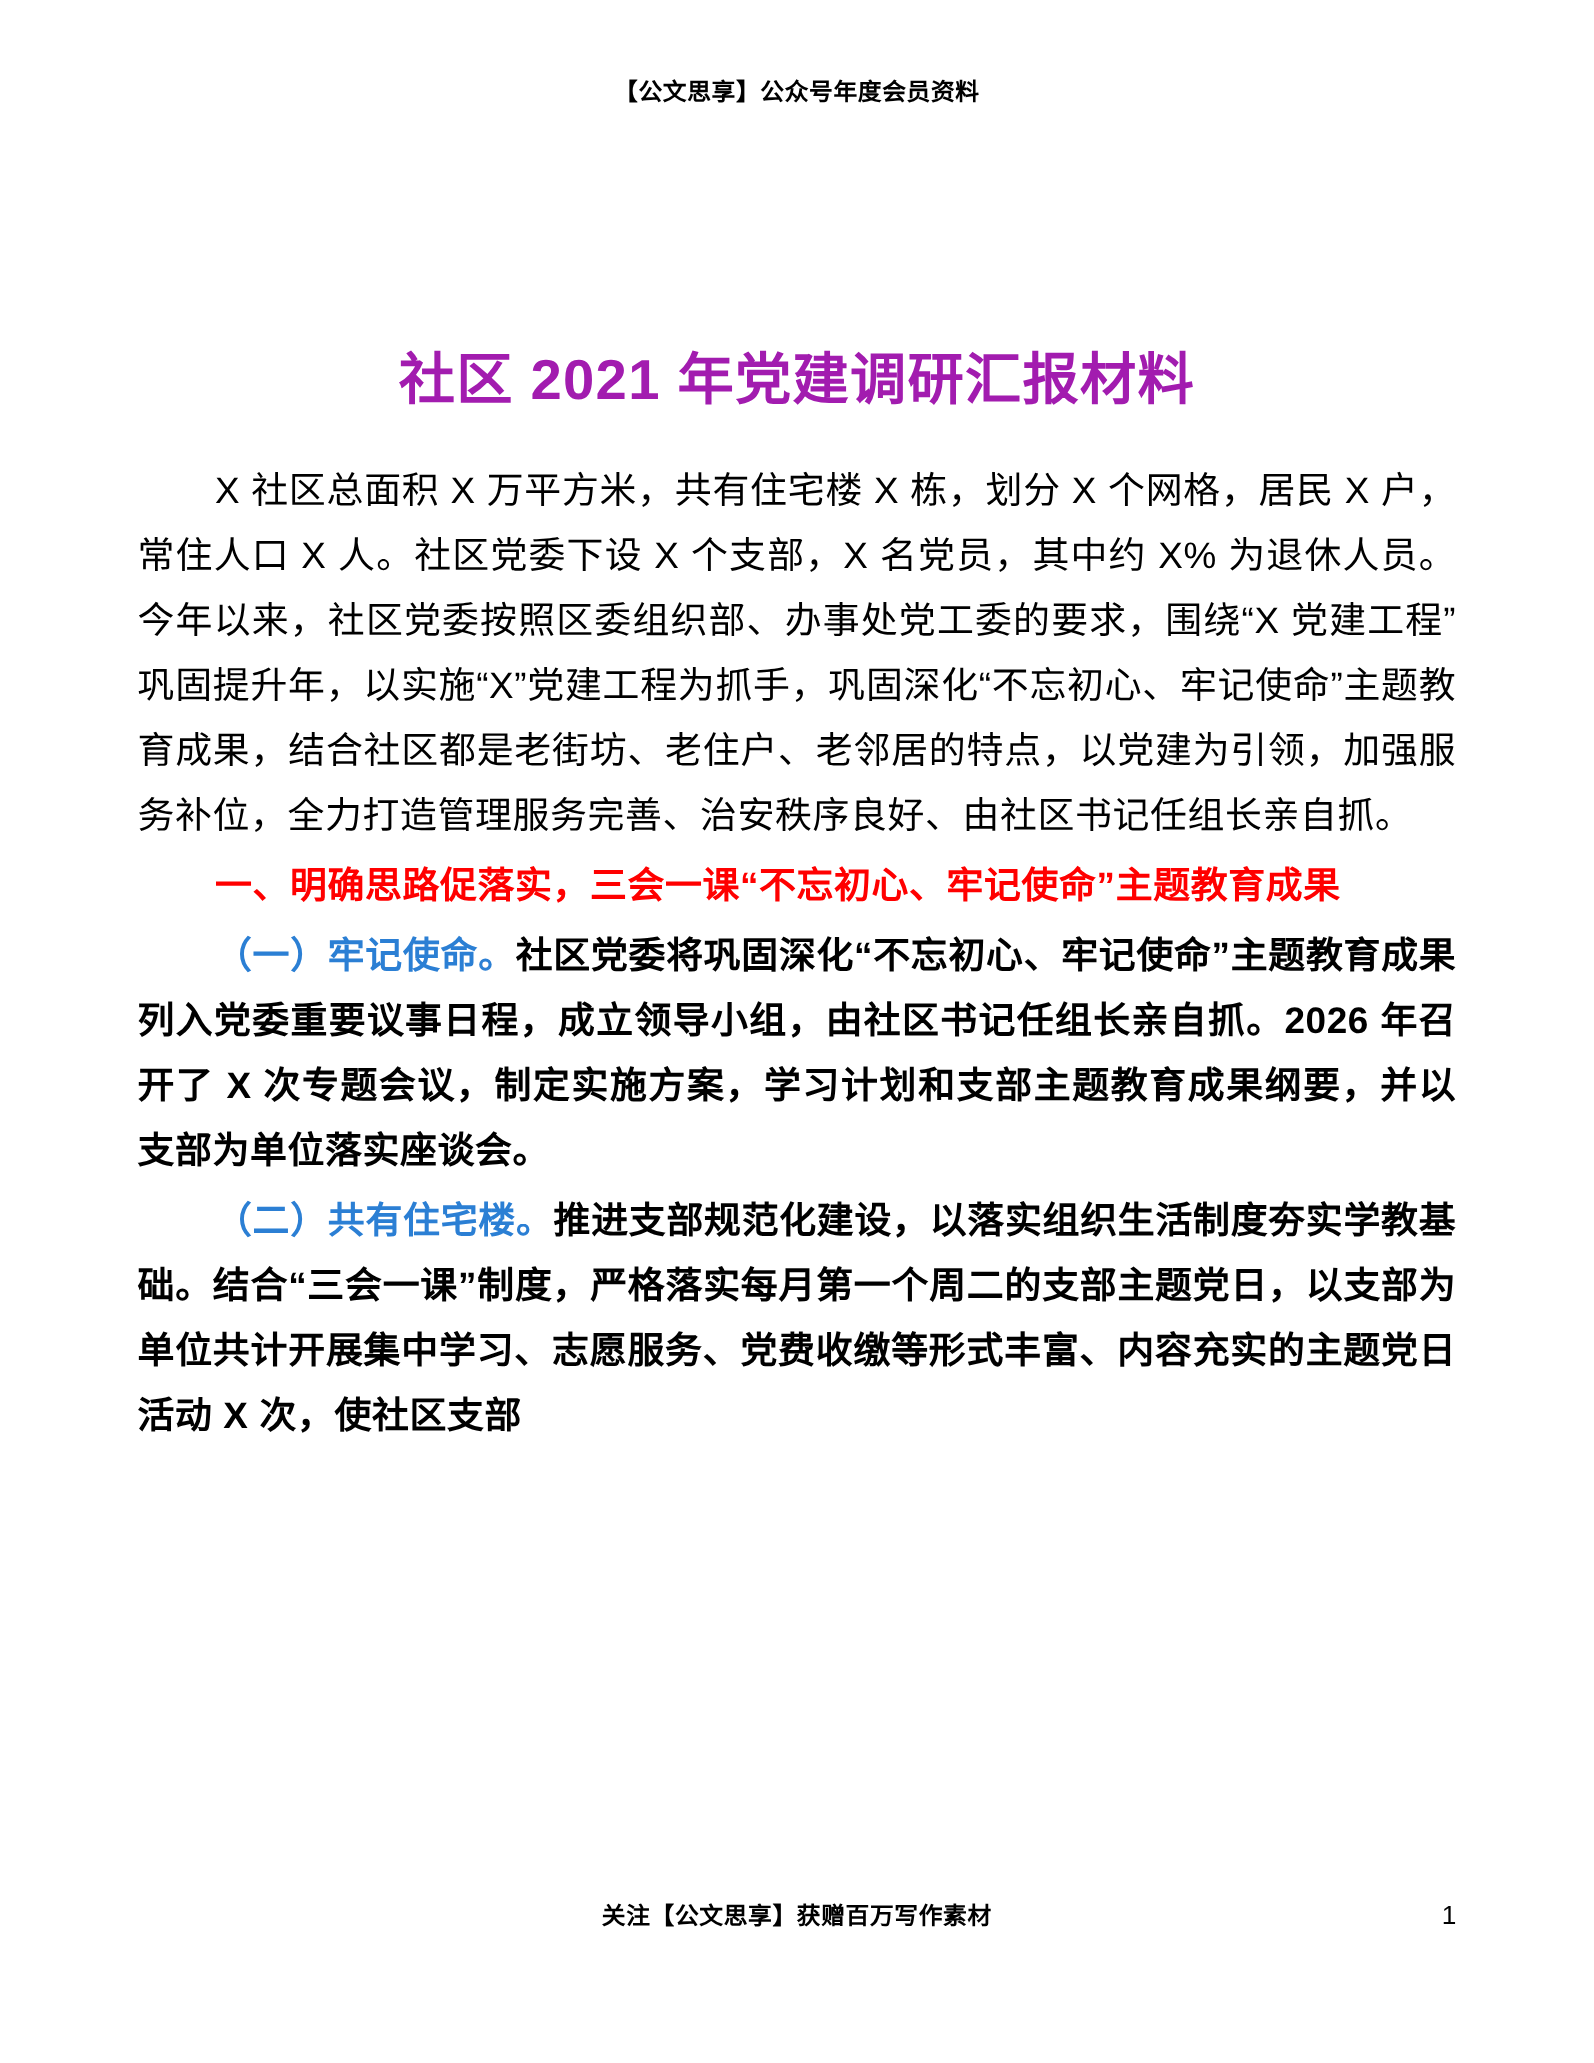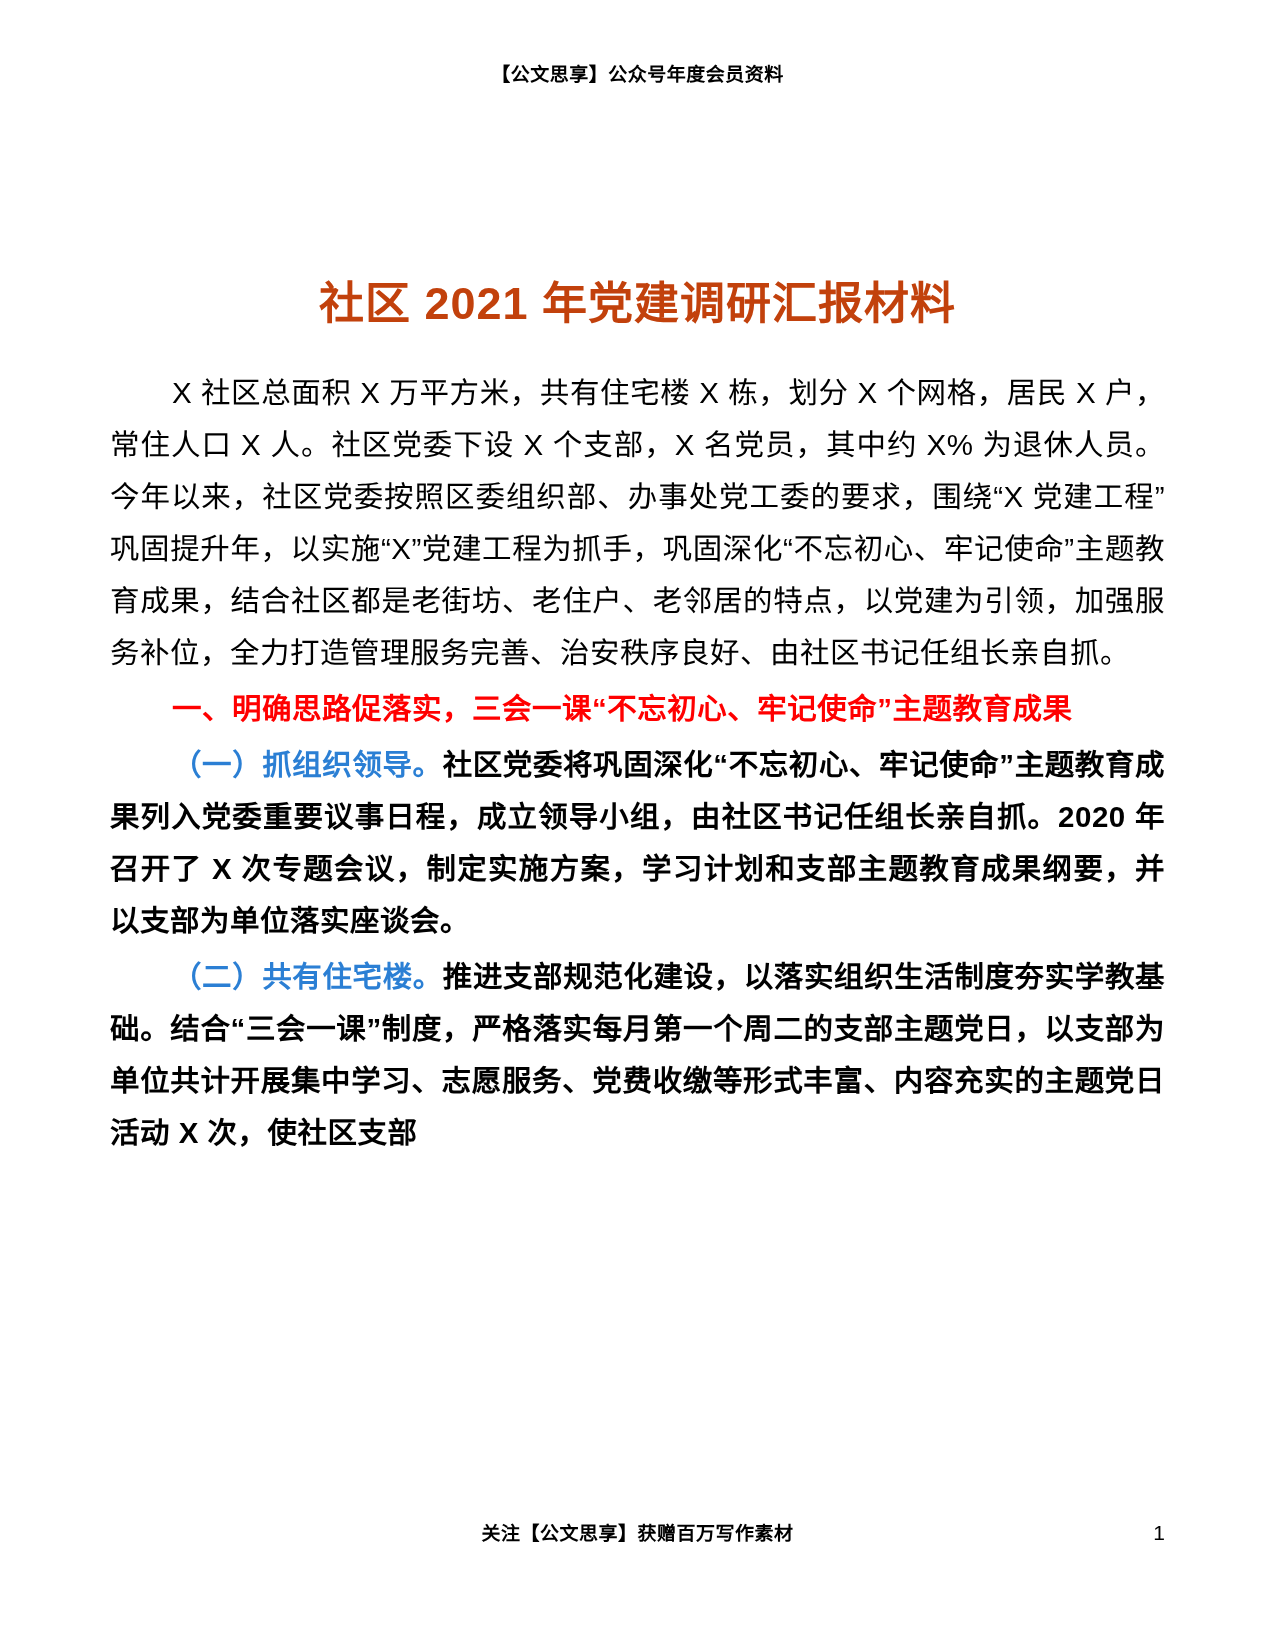--- a/index.html
+++ b/index.html
@@ -31,21 +31,21 @@
     margin: 0 0 0 0;
     line-height: 1.4;
   }
   .title {
     text-align: center;
     font-size: 45px;
     font-weight: bold;
     letter-spacing: 1px;
     margin: 186px 0 34px 0;
     line-height: 1.3;
-    color: #c2410c;
+    color: #a21caf;
   }
   .para {
     font-size: 29.5px;
     line-height: 52px;
     text-align: justify;
     text-justify: inter-ideograph;
     margin: 0 0 4px 0;
     text-indent: 62px;
     letter-spacing: 0.5px;
   }
@@ -95,21 +95,21 @@
 
   <div class="header-note">【公文思享】公众号年度会员资料</div>
 
   <h1 class="title">社区 2021 年党建调研汇报材料</h1>
 
   <p class="para">X 社区总面积 X 万平方米，共有住宅楼 X 栋，划分 X 个网格，居民 X 户，常住人口 X 人。社区党委下设 X 个支部，X 名党员，其中约 X% 为退休人员。今年以来，社区党委按照区委组织部、办事处党工委的要求，围绕“X 党建工程”巩固提升年，以实施“X”党建工程为抓手，巩固深化“不忘初心、牢记使命”主题教育成果，结合社区都是老街坊、老住户、老邻居的特点，以党建为引领，加强服务补位，全力打造管理服务完善、治安秩序良好、由社区书记任组长亲自抓。</p>
 
   <p class="para heading-red">一、明确思路促落实，三会一课“不忘初心、牢记使命”主题教育成果</p>
 
   <p class="para sub">
-    <span class="blue">（一）抓组织领导。</span><span class="body-text">社区党委将巩固深化“不忘初心、牢记使命”主题教育成果列入党委重要议事日程，成立领导小组，由社区书记任组长亲自抓。2020 年召开了 X 次专题会议，制定实施方案，学习计划和支部主题教育成果纲要，并以支部为单位落实座谈会。</span>
+    <span class="blue">（一）牢记使命。</span><span class="body-text">社区党委将巩固深化“不忘初心、牢记使命”主题教育成果列入党委重要议事日程，成立领导小组，由社区书记任组长亲自抓。2026 年召开了 X 次专题会议，制定实施方案，学习计划和支部主题教育成果纲要，并以支部为单位落实座谈会。</span>
   </p>
 
   <p class="para sub">
     <span class="blue">（二）共有住宅楼。</span><span class="body-text">推进支部规范化建设，以落实组织生活制度夯实学教基础。结合“三会一课”制度，严格落实每月第一个周二的支部主题党日，以支部为单位共计开展集中学习、志愿服务、党费收缴等形式丰富、内容充实的主题党日活动 X 次，使社区支部</span>
   </p>
 
   <div class="footer">
     <span class="footer-text">关注【公文思享】获赠百万写作素材</span>
     <span class="page-number">1</span>
   </div>

